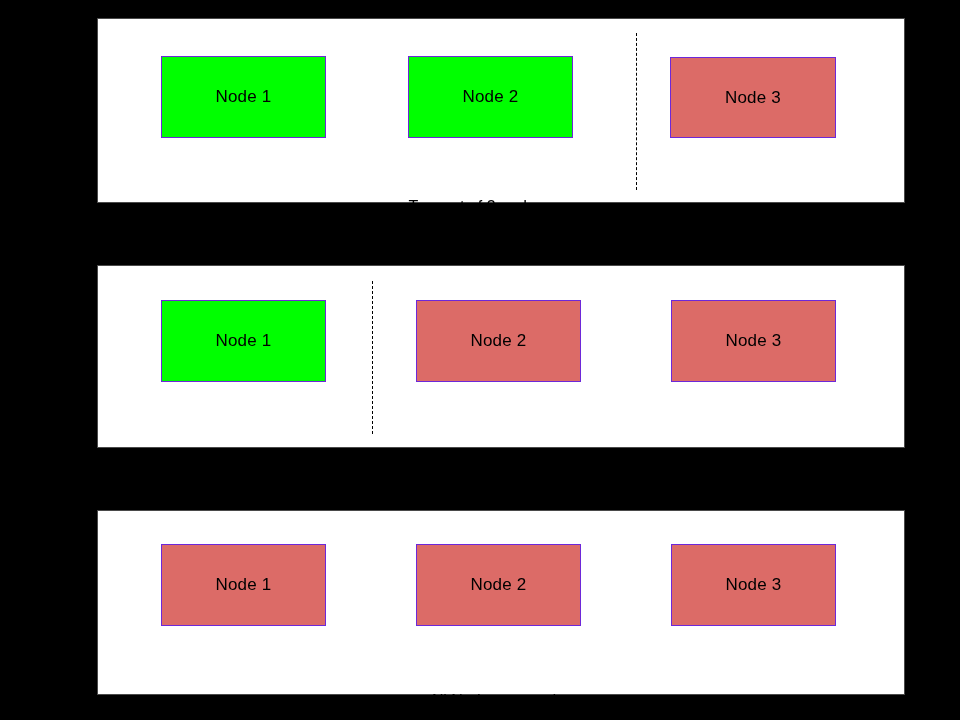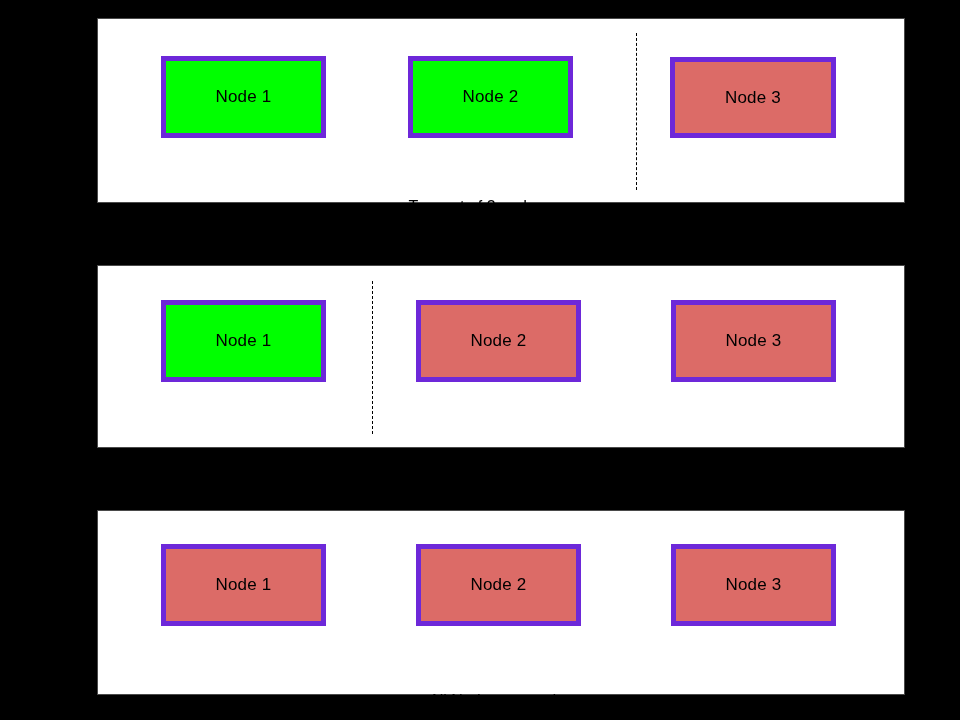--- a/index.html
+++ b/index.html
@@ -23,21 +23,21 @@
     background: #ffffff;
     border: 1px solid #4a4a4a;
     box-sizing: border-box;
   }
   #panel-1 { top: 18px;  height: 185px; }
   #panel-2 { top: 265px; height: 183px; }
   #panel-3 { top: 510px; height: 185px; }
 
   .node {
     position: absolute;
-    border: 5px solid #6d28d9;
+    border: 1px solid #6d28d9;
     box-sizing: border-box;
     display: flex;
     align-items: center;
     justify-content: center;
     font-size: 17px;
     letter-spacing: 0.2px;
   }
   
   #panel-1 .node-a { left: 63px;  top: 37px; width: 165px; height: 82px; }
   #panel-1 .node-b { left: 310px; top: 37px; width: 165px; height: 82px; }

